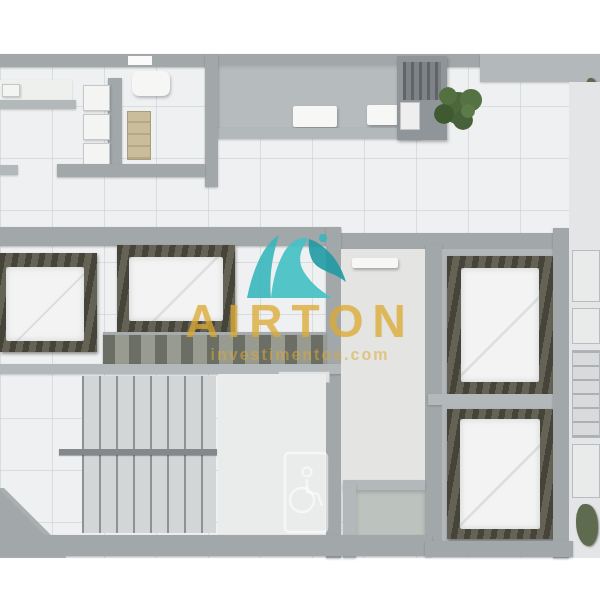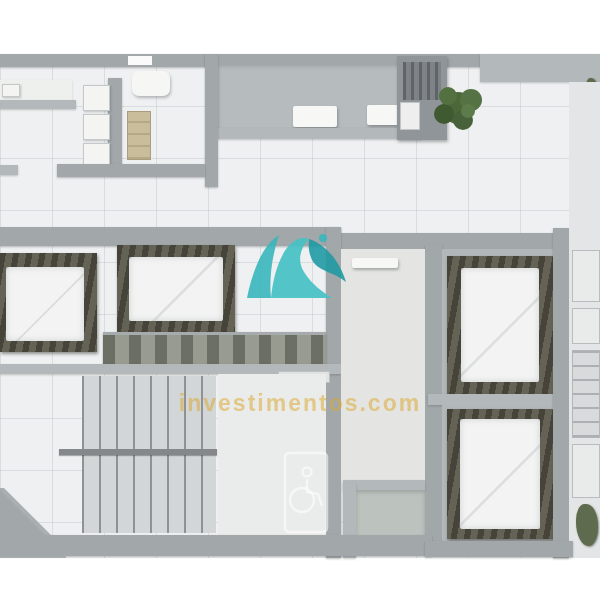--- a/index.html
+++ b/index.html
@@ -35,22 +35,22 @@
   .shelf-lines{background:#d8dadb;border:1px solid #b2b6b8;
     background-image:repeating-linear-gradient(0deg, rgba(130,135,140,.5) 0 2px, transparent 2px 14px);}
   .beige{background:#c9bd9c;border:1px solid #a99d7d;
     background-image:repeating-linear-gradient(0deg, rgba(120,108,70,.25) 0 2px, transparent 2px 12px);}
   .darkblob{background:#5e6b4e;border-radius:40% 55% 45% 60%;box-shadow:1px 1px 2px rgba(40,45,35,.5);}
   
   .wm-title{left:150px;top:294px;width:300px;text-align:center;
     font-size:46px;font-weight:bold;letter-spacing:9px;color:rgba(219,170,52,.62);
     text-shadow:0 0 1px rgba(219,170,52,.4);z-index:40;pointer-events:none;}
   .wm-sub{left:150px;top:346px;width:300px;text-align:center;
-    font-size:23px;font-weight:bold;letter-spacing:2px;color:rgba(219,170,52,.55);
-    z-index:40;pointer-events:none;margin-top:44px;}
+    font-size:16px;font-weight:bold;letter-spacing:2px;color:rgba(219,170,52,.55);
+    z-index:40;pointer-events:none;}
   .wm-logo{left:233px;top:226px;z-index:40;pointer-events:none;}
   svg{display:block;}
 </style>
 </head>
 <body>
 
 <div id="stage">
 
   <div class="abs floor-base"></div>
 
@@ -147,15 +147,16 @@
     <polygon points="0,2 64,66 0,66" fill="#a2a7aa"></polygon>
     <polygon points="0,0 4,0 66,62 66,70 0,70" fill="#a2a7aa" opacity="0.9"></polygon>
   </svg>
 
   <svg class="abs wm-logo" width="128" height="80" viewBox="0 0 128 80">
     <path d="M14,72 C20,42 31,18 46,9 C39,30 36,52 38,72 Z" fill="#38b6bb" fill-opacity="0.9"></path>
     <path d="M38,72 C42,32 58,7 76,13 C67,22 64,35 71,46 C79,59 90,66 99,72 Z" fill="#45c1c4" fill-opacity="0.92"></path>
     <path d="M76,13 C94,19 107,36 113,56 C101,46 88,46 81,37 C76,30 75,21 76,13 Z" fill="#1f9aa3" fill-opacity="0.9"></path>
     <circle cx="90" cy="12" r="4" fill="#38b6bb" fill-opacity="0.9"></circle>
   </svg>
+  <div class="abs wm-title">AIRTON</div>
   <div class="abs wm-sub">investimentos.com</div>
 
 </div>
 
 </body></html>

